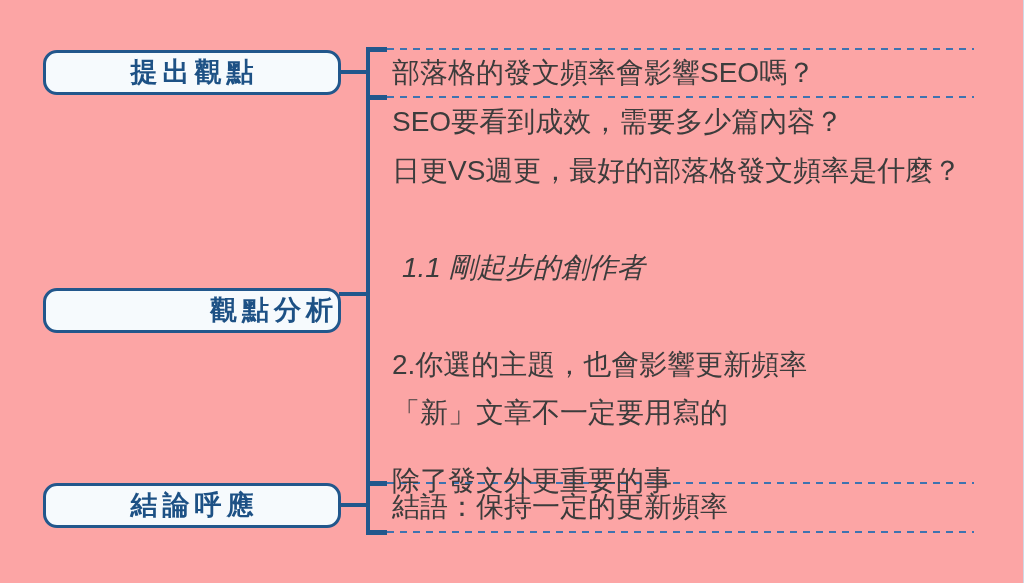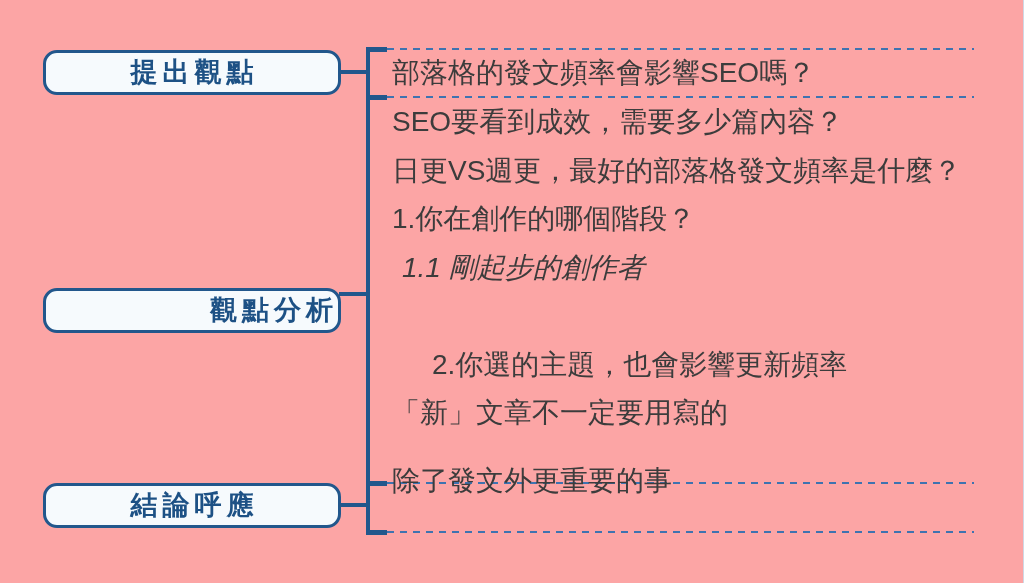--- a/index.html
+++ b/index.html
@@ -99,21 +99,21 @@
     color: #3c3c3c;
     white-space: nowrap;
   }
   .row.sub { left: 402px; }
   .r0 { top: 58px; }
   .r1 { top: 107px; }
   .r2 { top: 156px; }
   .r3 { top: 204px; }
   .r4 { top: 253px; font-style: italic; }
   .r5 { top: 301px; }
-  .r6 { top: 350px; margin-left: 40px; }
+  .r6 { top: 350px; }
   .r7 { top: 398px; }
   .r8 { top: 466px; }
   .r9 { top: 492px; }
 </style>
 </head>
 <body>
 
 <div class="canvas">
 
   <div class="stage-box box-1">
@@ -138,19 +138,19 @@
   <div class="stub stub-4"></div>
 
   <div class="dash-line dash-1"></div>
   <div class="dash-line dash-2"></div>
   <div class="dash-line dash-3"></div>
   <div class="dash-line dash-4"></div>
 
   <div class="row r0">部落格的發文頻率會影響SEO嗎？</div>
   <div class="row r1">SEO要看到成效，需要多少篇內容？</div>
   <div class="row r2">日更VS週更，最好的部落格發文頻率是什麼？</div>
-  <div class="row r3">1.你在創作的哪個階段？</div>
   <div class="row sub r4">1.1 剛起步的創作者</div>
   <div class="row r6">2.你選的主題，也會影響更新頻率</div>
   <div class="row r7">「新」文章不一定要用寫的</div>
   <div class="row r8">除了發文外更重要的事</div>
+  <div class="row r9">結語：保持一定的更新頻率</div>
 
 </div>
 
 </body></html>

